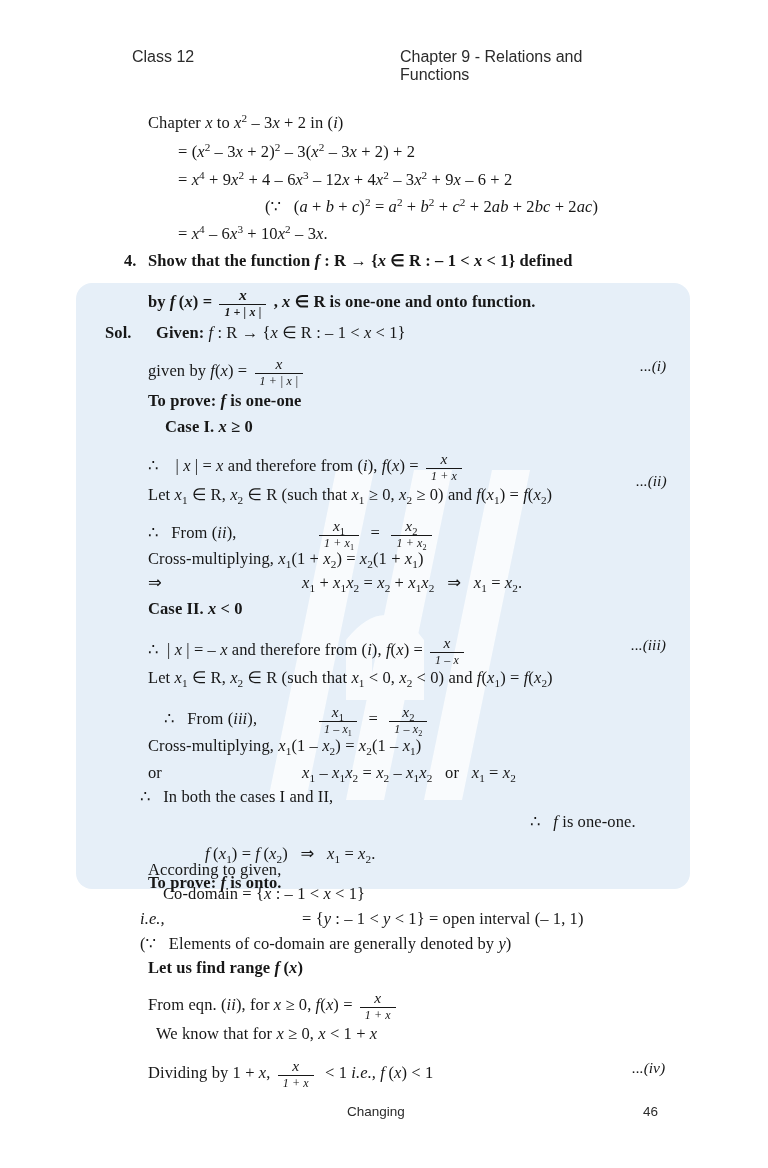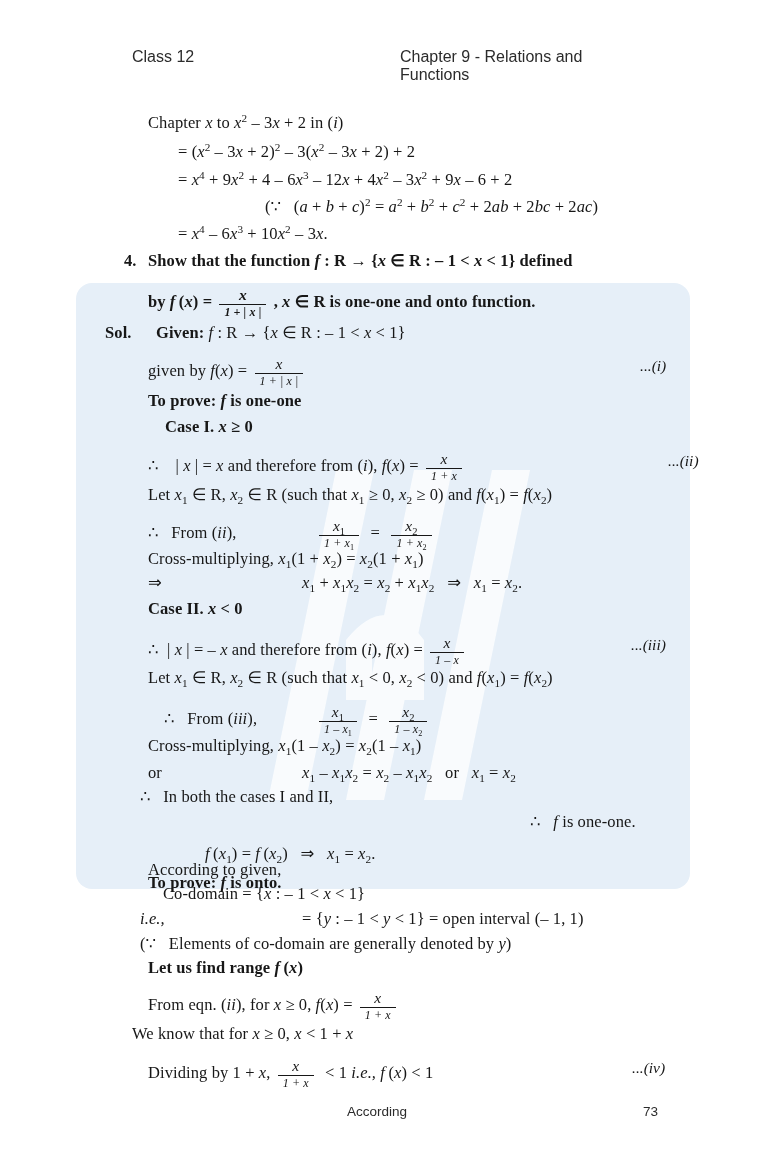--- a/index.html
+++ b/index.html
@@ -200,21 +200,21 @@
       Case I. <span class="it">x</span> ≥ 0
     </div>
 
     <div class="ln" style="left:148px; top:452px;">
       ∴&nbsp;&nbsp;&nbsp; | <span class="it">x</span> | = <span class="it">x</span> and therefore from (<span class="it">i</span>), <span class="it">f</span>(<span class="it">x</span>) =
       <span class="frac">
         <span class="num it">x</span>
         <span class="den"><span class="it">1 + x</span></span>
       </span>
     </div>
-    <div class="tagref" style="left:636px; top:452px;margin-left:32px;">...(<span class="it">ii</span>)</div>
+    <div class="tagref" style="left:636px; top:472px;">...(<span class="it">ii</span>)</div>
 
     <div class="ln" style="left:148px; top:487px;">
       Let <span class="it">x</span><span class="sub">1</span> ∈ R, <span class="it">x</span><span class="sub">2</span> ∈ R (such that <span class="it">x</span><span class="sub">1</span> ≥ 0, <span class="it">x</span><span class="sub">2</span> ≥ 0) and <span class="it">f</span>(<span class="it">x</span><span class="sub">1</span>) = <span class="it">f</span>(<span class="it">x</span><span class="sub">2</span>)
     </div>
 
     <div class="ln" style="left:148px; top:525px;">
       ∴&nbsp;&nbsp; From (<span class="it">ii</span>),
     </div>
     <div class="ln" style="left:316px; top:519px;">
       <span class="frac">
@@ -313,34 +313,34 @@
     </div>
 
     <div class="ln" style="left:148px; top:991px;">
       From eqn. (<span class="it">ii</span>), for <span class="it">x</span> ≥ 0, <span class="it">f</span>(<span class="it">x</span>) =
       <span class="frac">
         <span class="num it">x</span>
         <span class="den"><span class="it">1 + x</span></span>
       </span>
     </div>
 
-    <div class="ln" style="left:132px; top:1026px;">
+    <div class="ln" style="left:156px; top:1026px;">
       We know that for <span class="it">x</span> ≥ 0, <span class="it">x</span> &lt; 1 + <span class="it">x</span>
     </div>
 
     <div class="ln" style="left:148px; top:1059px;">
       Dividing by 1 + <span class="it">x</span>,
       <span class="frac">
         <span class="num it">x</span>
         <span class="den"><span class="it">1 + x</span></span>
       </span>
       &nbsp;&lt; 1 <span class="it">i.e.,</span> <span class="it">f</span> (<span class="it">x</span>) &lt; 1
     </div>
     <div class="tagref" style="left:632px; top:1059px;">...(<span class="it">iv</span>)</div>
 
   </div>
 
   <div class="footer">
-    <span class="brand">According</span>
-    <span class="pageno">73</span>
+    <span class="brand">Changing</span>
+    <span class="pageno">46</span>
   </div>
 
 </div>
 
 </body></html>

